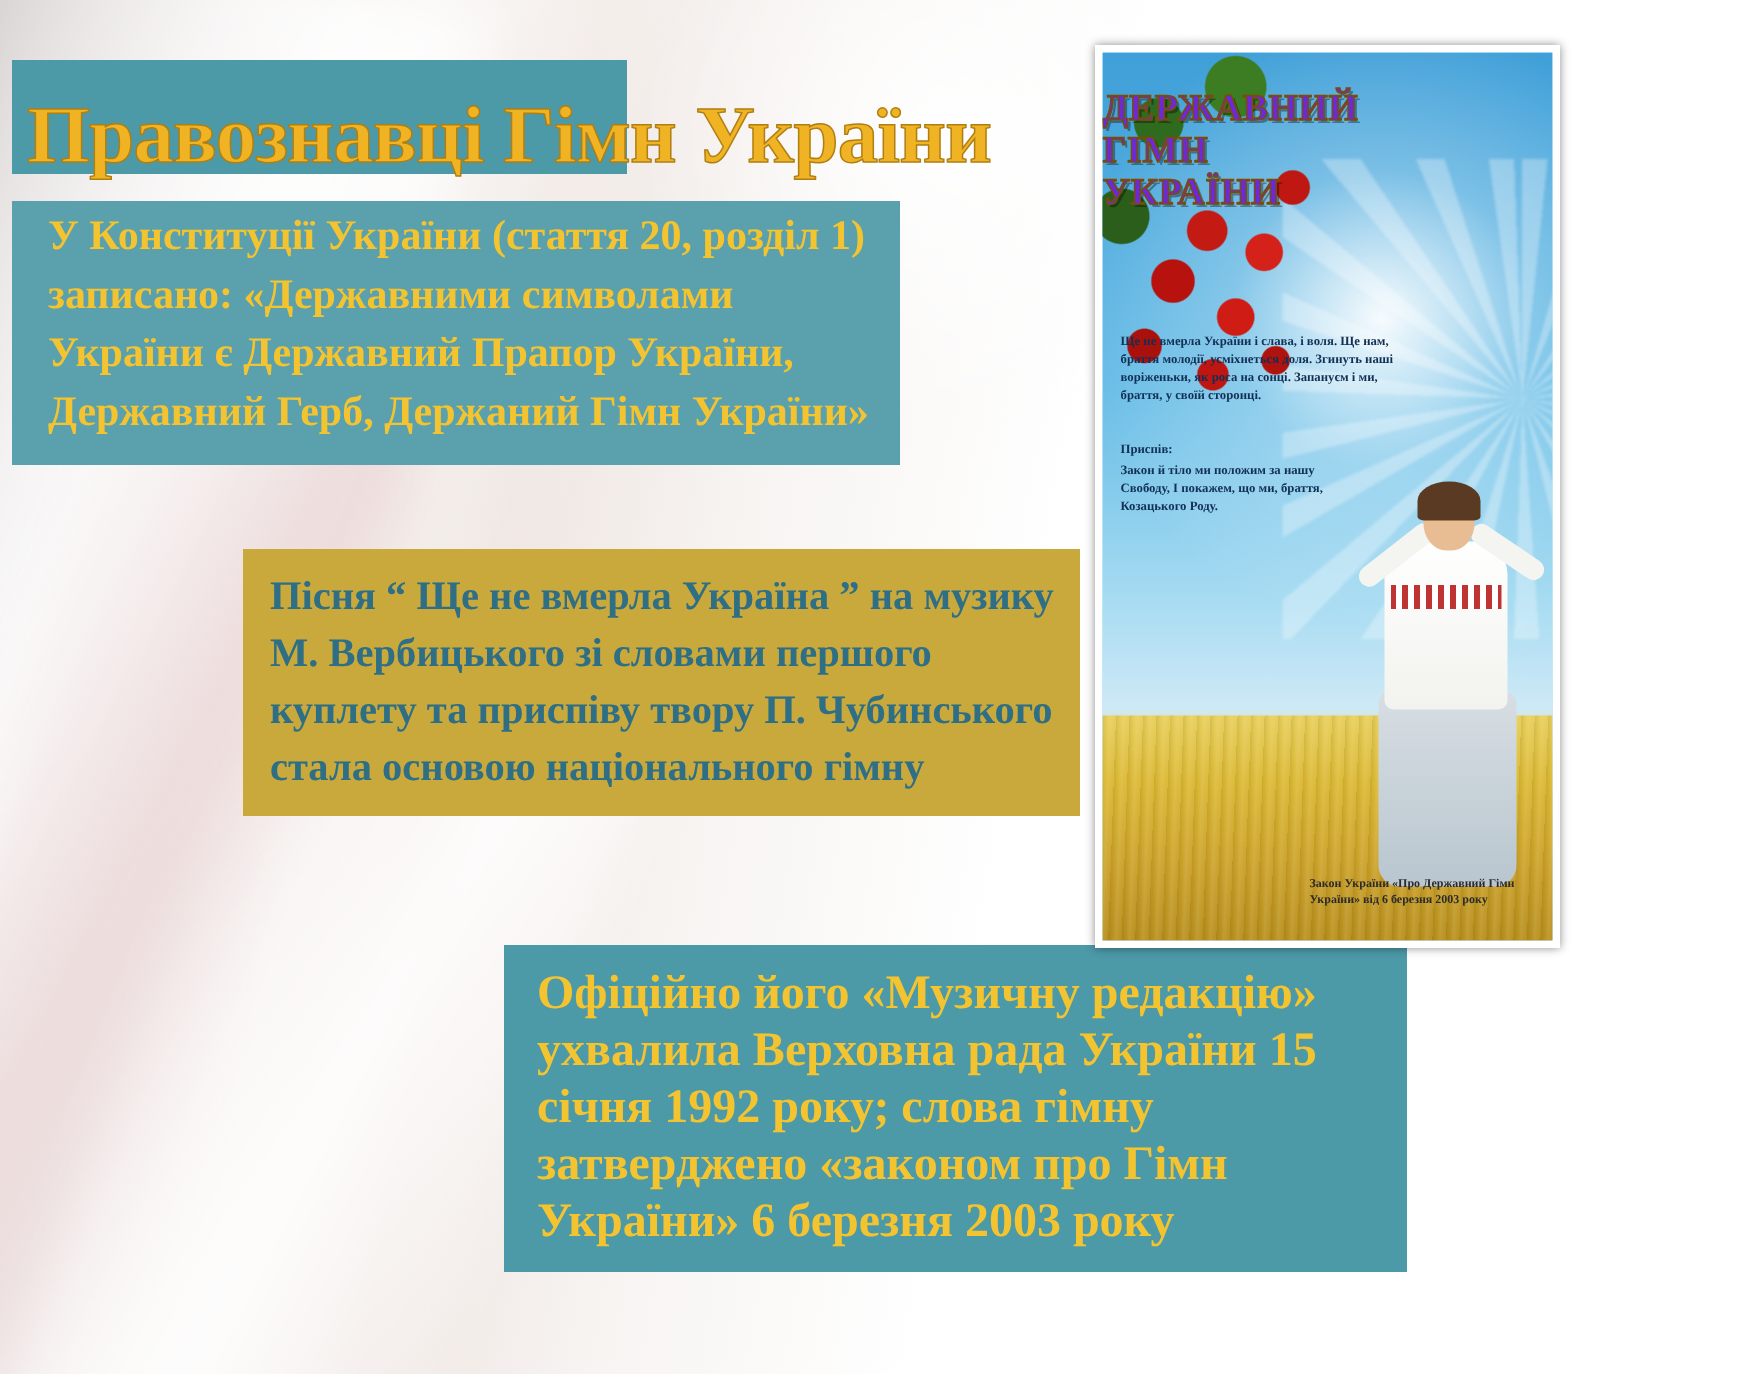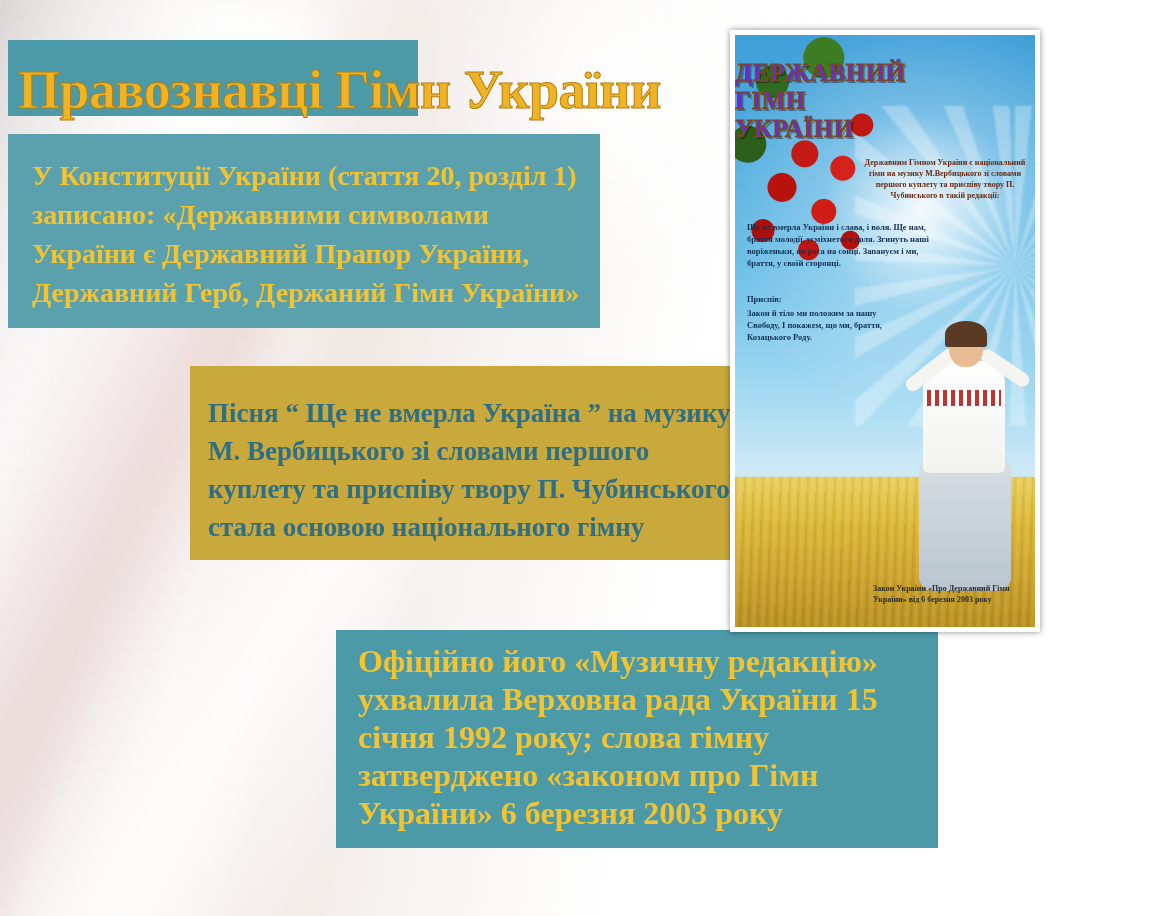--- a/index.html
+++ b/index.html
@@ -94,36 +94,35 @@
   
   .box {
     position: absolute;
     box-sizing: border-box;
     font-weight: bold;
   }
   .box-1 {
     left: 8px;
     top: 134px;
     width: 592px;
-    padding: 22px 16px 16px 24px;
+    padding: 4px 16px 16px 24px;
     background: #5ba0ad;
     color: #f3c430;
     font-size: 28px;
     line-height: 39px;
   }
   .box-2 {
     left: 162px;
     top: 366px;
     width: 558px;
-    padding: 28px 14px 14px 18px;
+    padding: 12px 14px 14px 18px;
     background: #c9a83c;
     color: #2e6f86;
     font-size: 27px;
     line-height: 38px;
-    margin-left: 28px;
   }
   .box-3 {
     left: 336px;
     top: 630px;
     width: 602px;
     padding: 12px 14px 16px 22px;
     background: #4c99a8;
     color: #f3c430;
     font-size: 32px;
     line-height: 38px;
@@ -364,20 +363,19 @@
       <div class="head"></div>
       <div class="hair"></div>
     </div>
 
     <div class="poster-title">
       <div>ДЕРЖАВНИЙ</div>
       <div>ГІМН</div>
       <div>УКРАЇНИ</div>
     </div>
 
-    <div class="poster-sub">Державним Гімном України є національний гімн на музику М.Вербицького зі словами першого куплету та приспіву твору П. Чубинського в такій редакції:</div>
     <div class="poster-verse">Ще не вмерла України і слава, і воля. Ще нам, браття молодії, усміхнеться доля. Згинуть наші воріженьки, як роса на сонці. Запануєм і ми, браття, у своїй сторонці.</div>
     <div class="poster-refrain-title">Приспів:</div>
     <div class="poster-refrain">Закон й тіло ми положим за нашу Свободу, І покажем, що ми, браття, Козацького Роду.</div>
     <div class="poster-law">Закон України «Про Державний Гімн України» від 6 березня 2003 року</div>
   </div>
 
 </div>
 
 </body></html>

